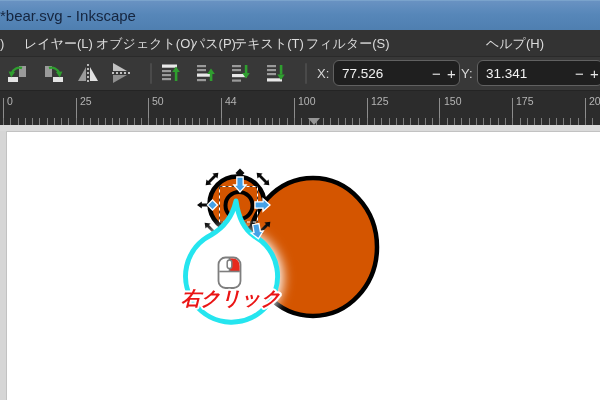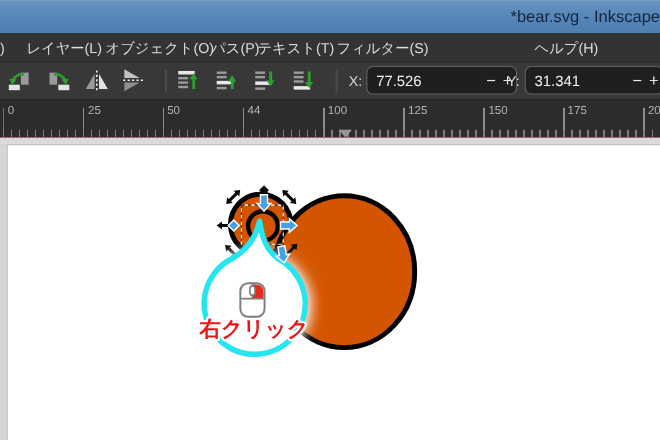--- a/index.html
+++ b/index.html
@@ -6,21 +6,21 @@
   .app{
     position:relative;width:600px;height:400px;overflow:hidden;
     font-family:"Liberation Sans","DejaVu Sans",sans-serif;
     -webkit-font-smoothing:antialiased;
   }
   
   .titlebar{
     position:absolute;left:0;top:0;width:600px;height:30px;
     background:linear-gradient(#6992c2 0%,#5787b9 45%,#4f7fb0 100%);
     border-top:1px solid #7aa3cc;box-sizing:border-box;
-    display:flex;align-items:center;justify-content:flex-end;
+    display:flex;align-items:center;justify-content:flex-start;
   }
   .titlebar span{font-size:15px;color:#15253f;}
   
   .menubar{
     position:absolute;left:0;top:30px;width:600px;height:27px;
     background:#333333;border-bottom:1px solid #2a2a2a;box-sizing:border-box;
   }
   .menu-item{
     position:absolute;top:0;height:27px;line-height:27px;
     color:#dcdcdc;font-size:13px;cursor:default;white-space:nowrap;
@@ -58,21 +58,21 @@
   }
   .ruler-label{
     position:absolute;top:4px;font-size:10.5px;color:#b4b4b4;white-space:nowrap;
   }
   .ruler-marker{
     position:absolute;bottom:0;left:308px;width:0;height:0;
     border-left:6px solid transparent;border-right:6px solid transparent;
     border-top:7px solid #979797;
   }
   
-  .canvas{position:absolute;left:0;top:125px;width:600px;height:275px;background:#be185d;}
+  .canvas{position:absolute;left:0;top:125px;width:600px;height:275px;background:#22c55e;font-style:italic;}
   .callout-text{
     font-family:"Liberation Sans","DejaVu Sans",sans-serif;
     font-size:19.5px;font-weight:bold;
     stroke:#ffffff;stroke-width:4px;paint-order:stroke;stroke-linejoin:round;
   }
 </style>
 </head>
 <body>
 
 <div class="app">
@@ -171,21 +171,21 @@
         <rect x="3" y="12" width="9" height="2.2" fill="#9a9a9a"></rect>
         <rect x="3" y="17.3" width="15" height="3.2" fill="#e8e8e8"></rect>
         <rect x="15.8" y="4" width="2.6" height="9.5" fill="#2f9e2f"></rect>
         <path d="M17,19 L13.2,13.5 L20.8,13.5 Z" fill="#2f9e2f"></path>
       </svg>
     </button>
 
     <div class="tb-sep" style="left:305px"></div>
 
     <span class="coord-label" style="left:317px">X:</span>
-    <div class="coord-box" style="left:333px;width:137px">
+    <div class="coord-box" style="left:333px;width:127px">
       <span class="coord-value">77.526</span>
       <span class="stepper">−</span>
       <span class="stepper">+</span>
     </div>
 
     <span class="coord-label" style="left:461px">Y:</span>
     <div class="coord-box" style="left:477px;width:126px">
       <span class="coord-value">31.341</span>
       <span class="stepper">−</span>
       <span class="stepper">+</span>

